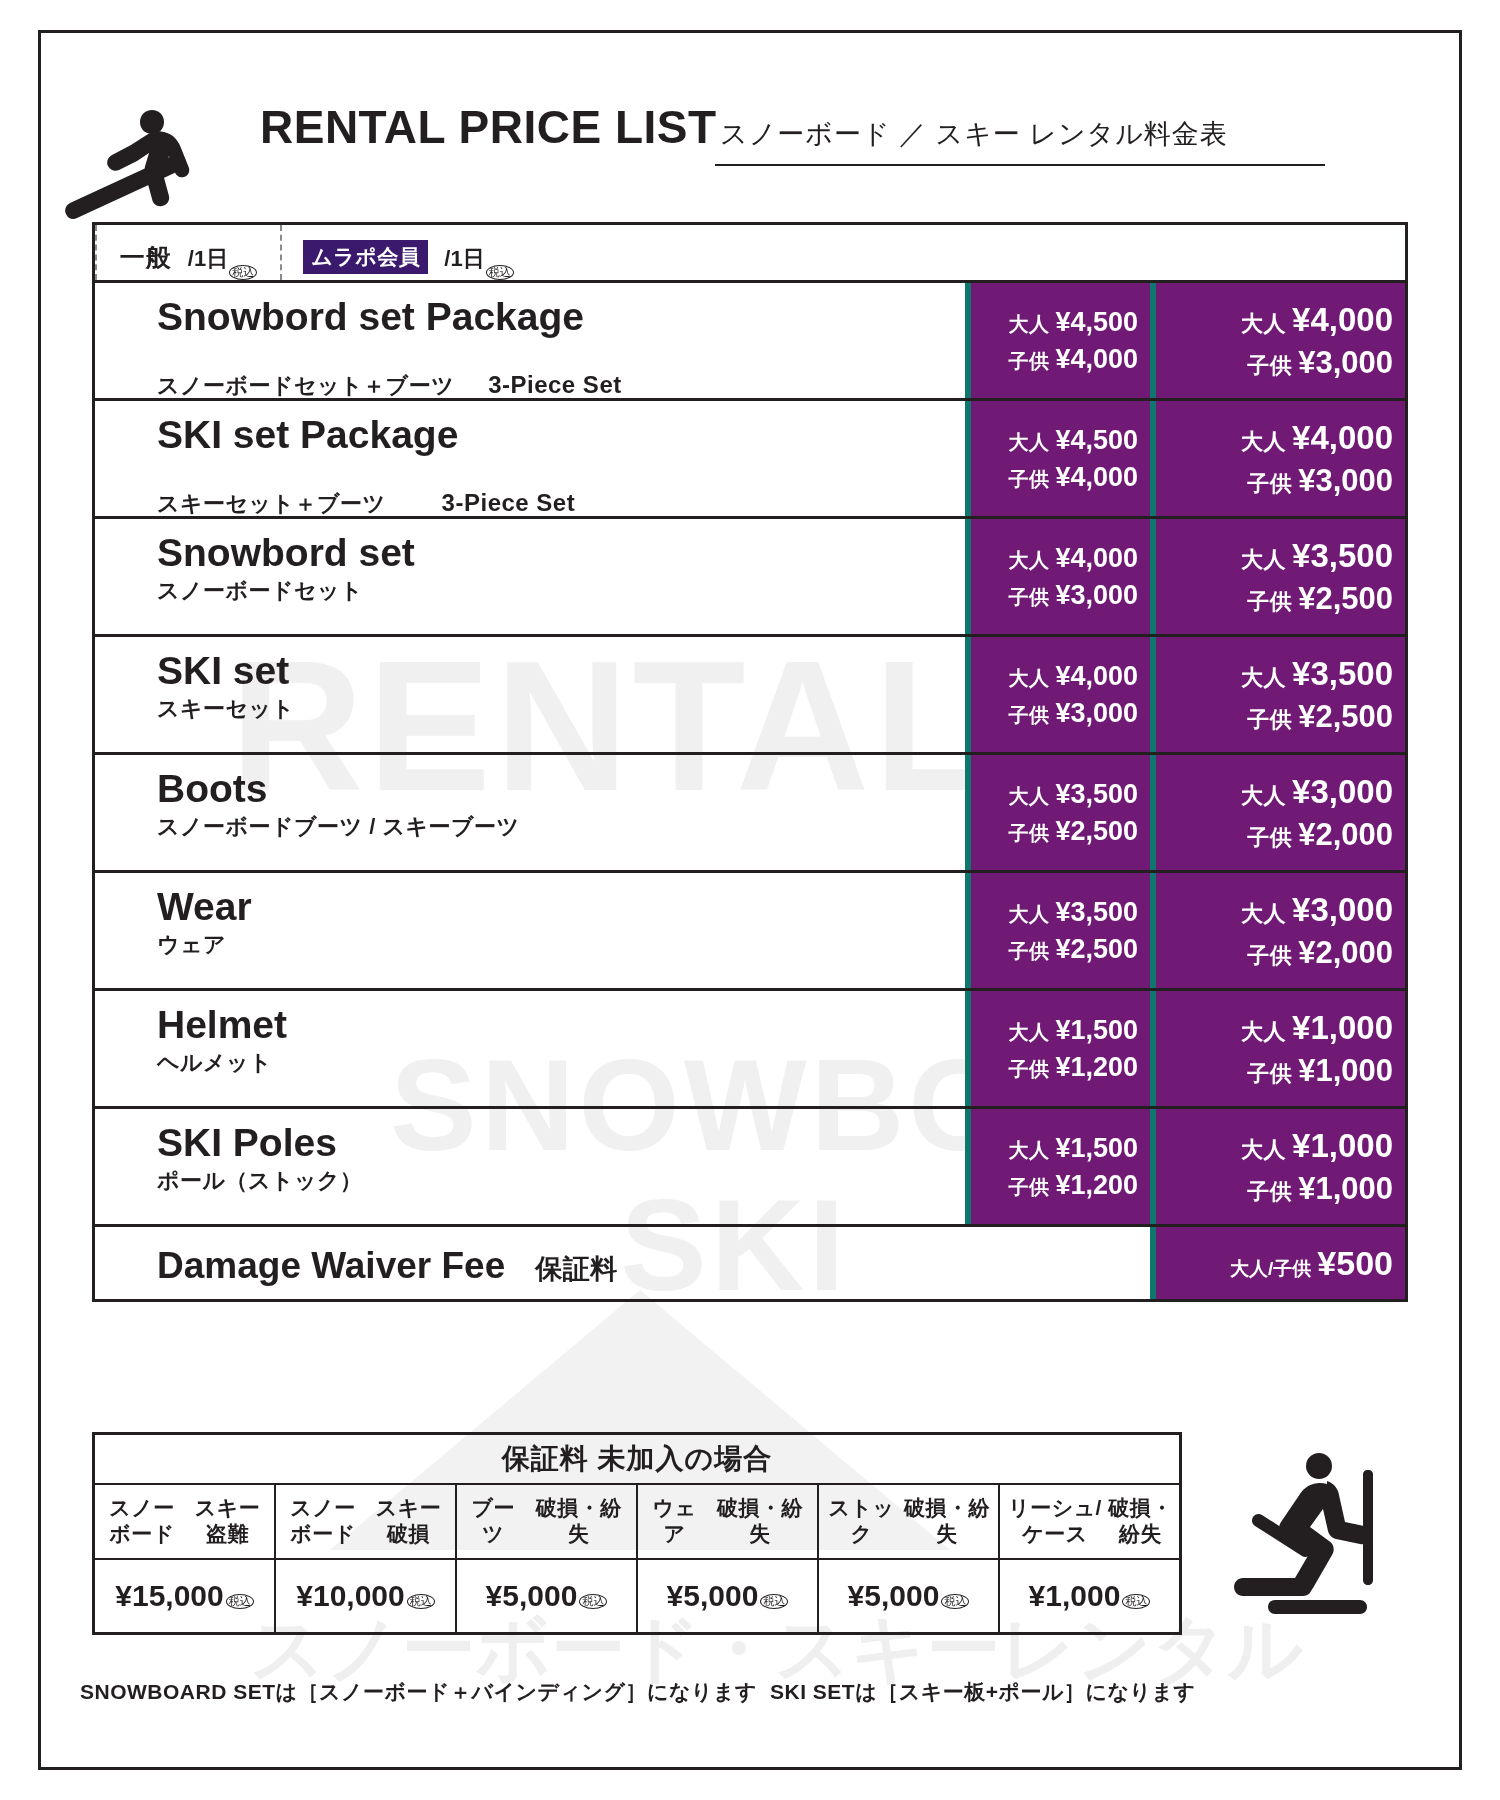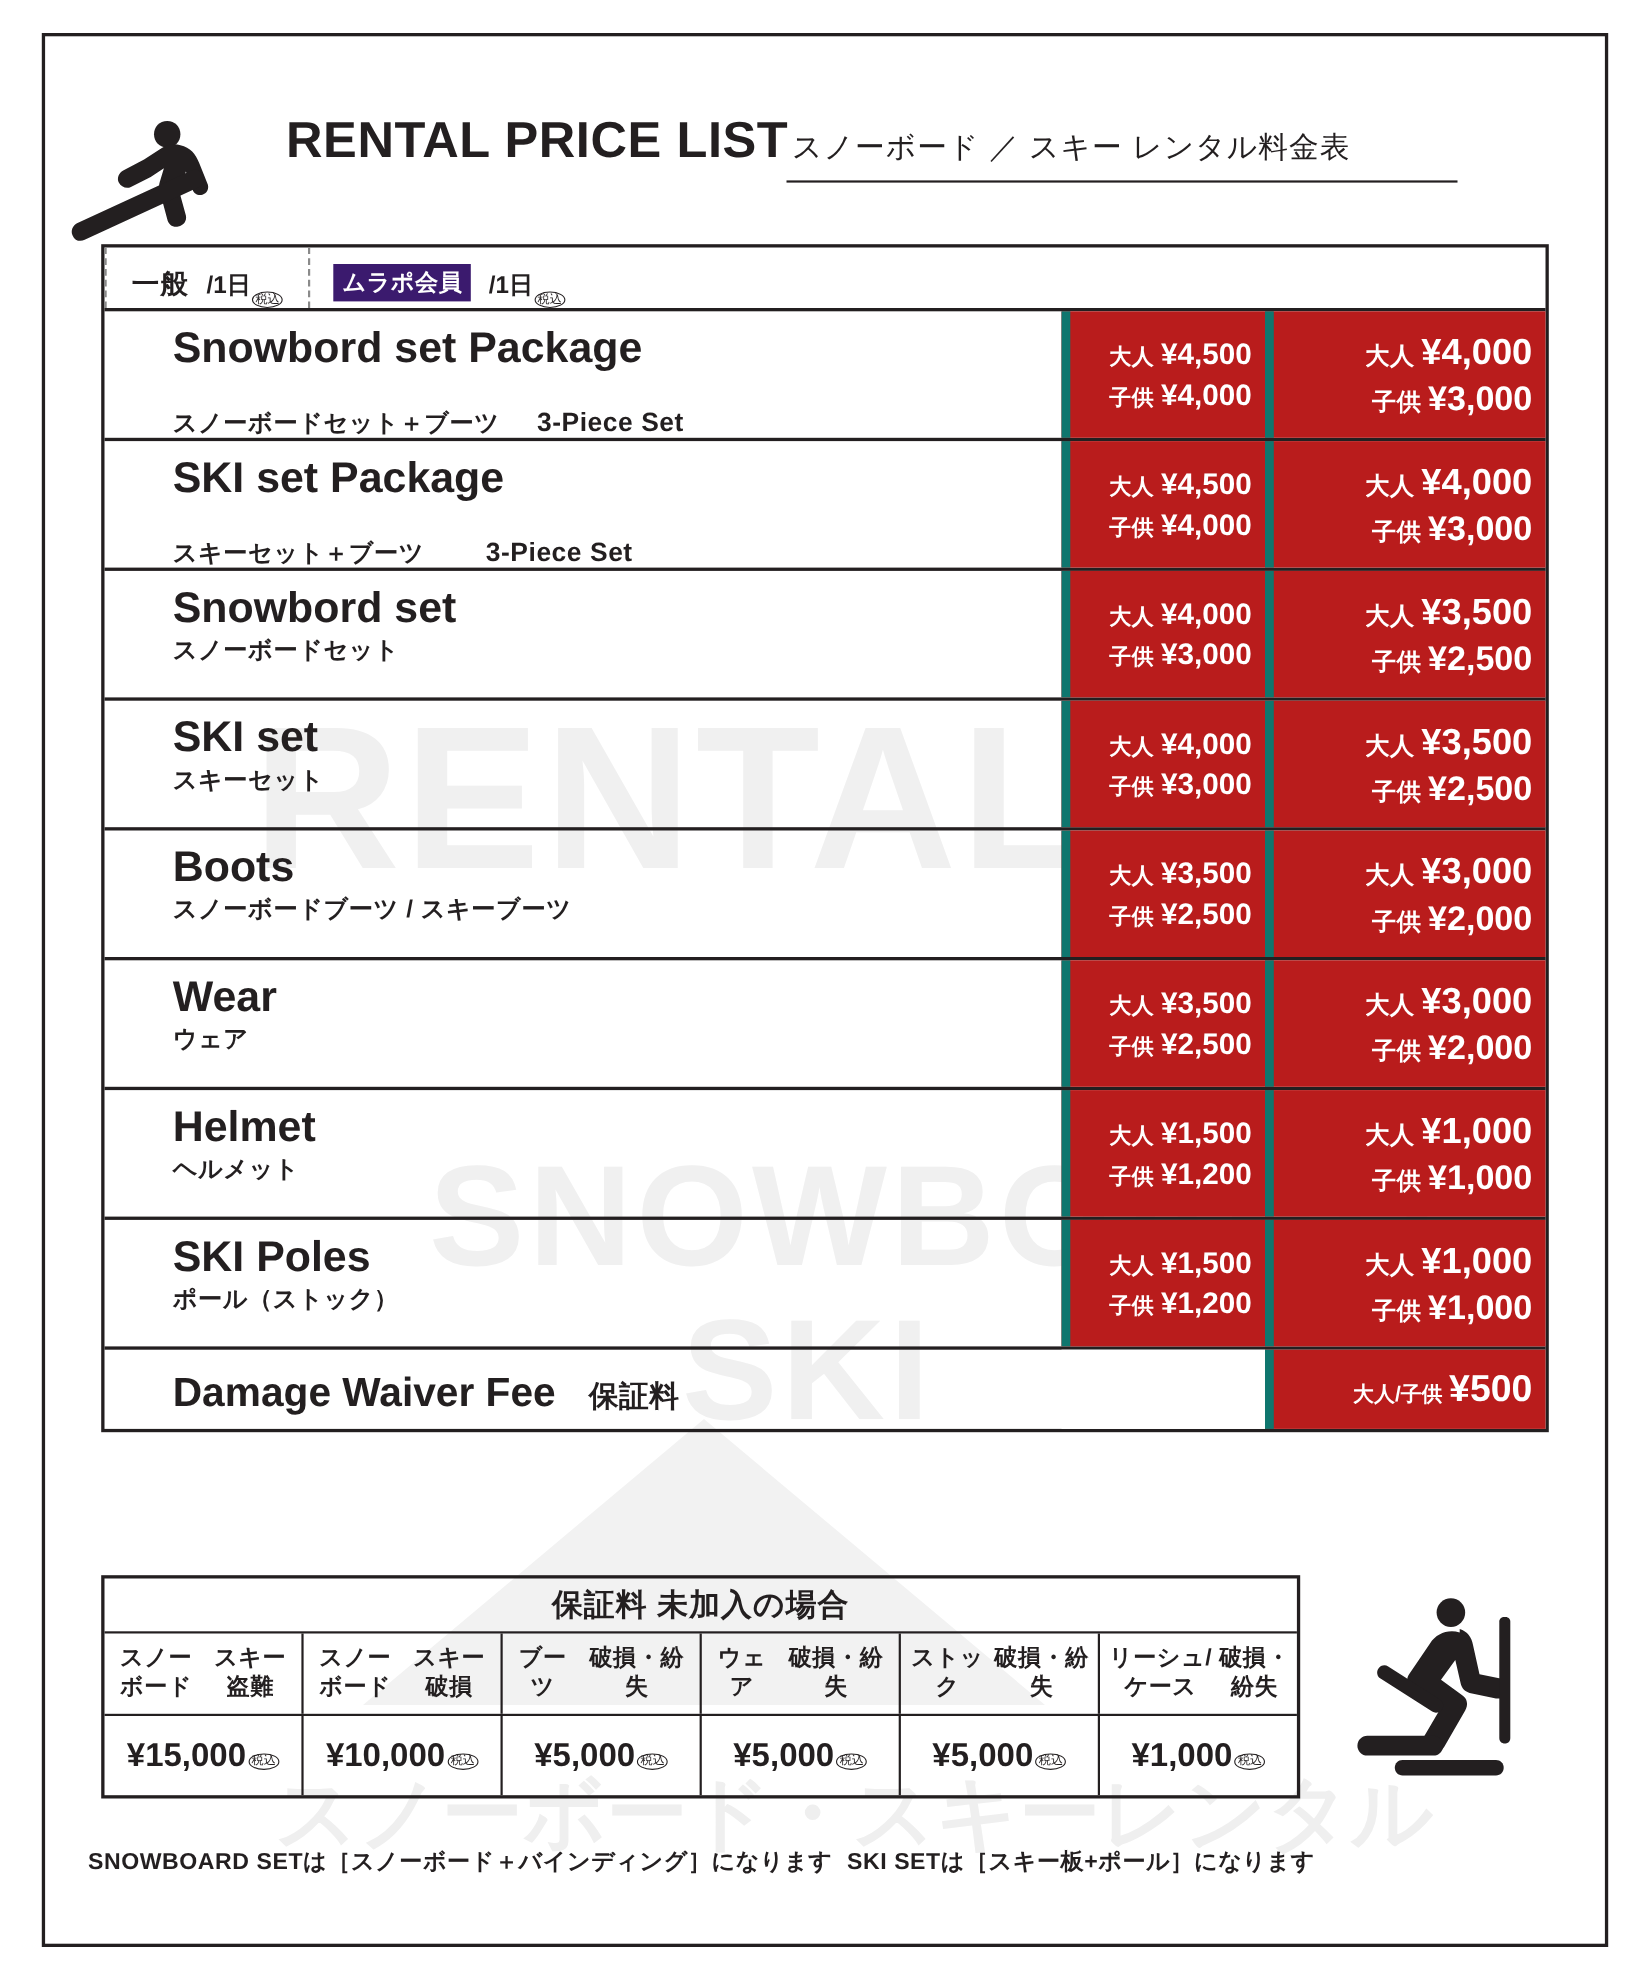--- a/index.html
+++ b/index.html
@@ -228,28 +228,28 @@
     display: flex;
     align-items: baseline;
     gap: 30px;
     padding-top: 6px;
   }
   .damage-line .item-en { font-size: 37px; }
   .damage-line .item-jp-inline { font-size: 27px; }
 
   .cell-price {
     width: 185px;
-    background: #b91c1c;
+    background: #701a75;
     color: #ffffff;
     box-sizing: border-box;
     display: flex;
     flex-direction: column;
     justify-content: center;
     padding: 0 12px 0 10px;
-    border-left: 8px solid #0f766e;
+    border-left: 6px solid #0f766e;
   }
   .cell-price.member {
     width: 255px;
   }
   .cell-price.empty {
     background: #ffffff;
     border-left: none;
   }
   .pline {
     display: flex;

